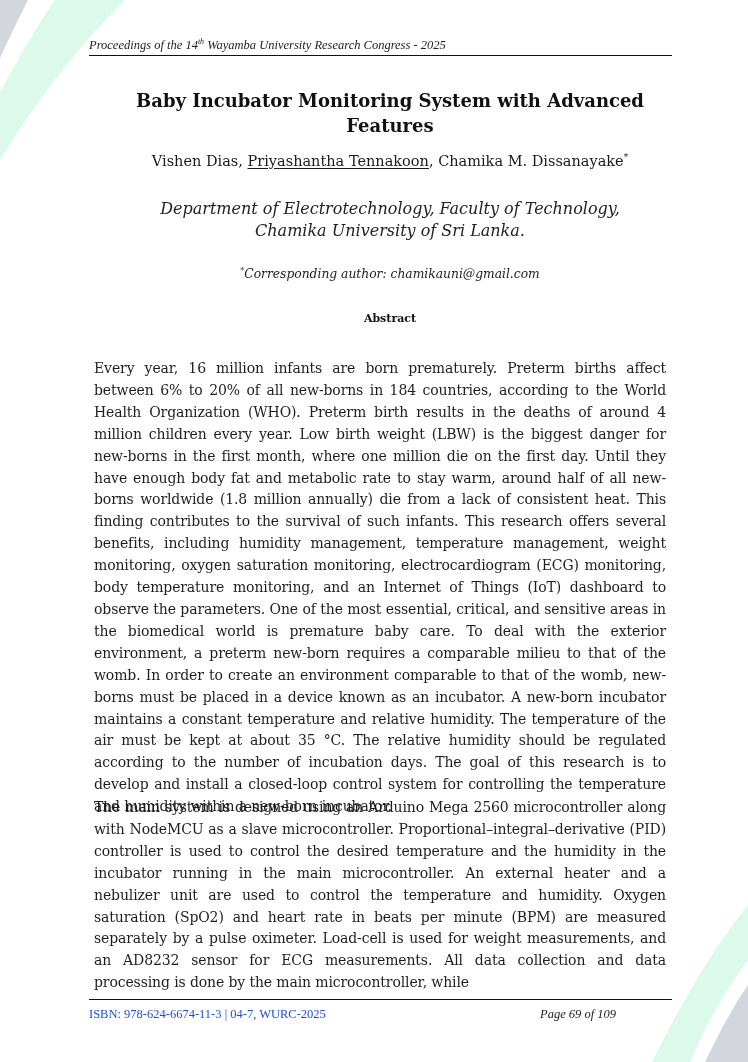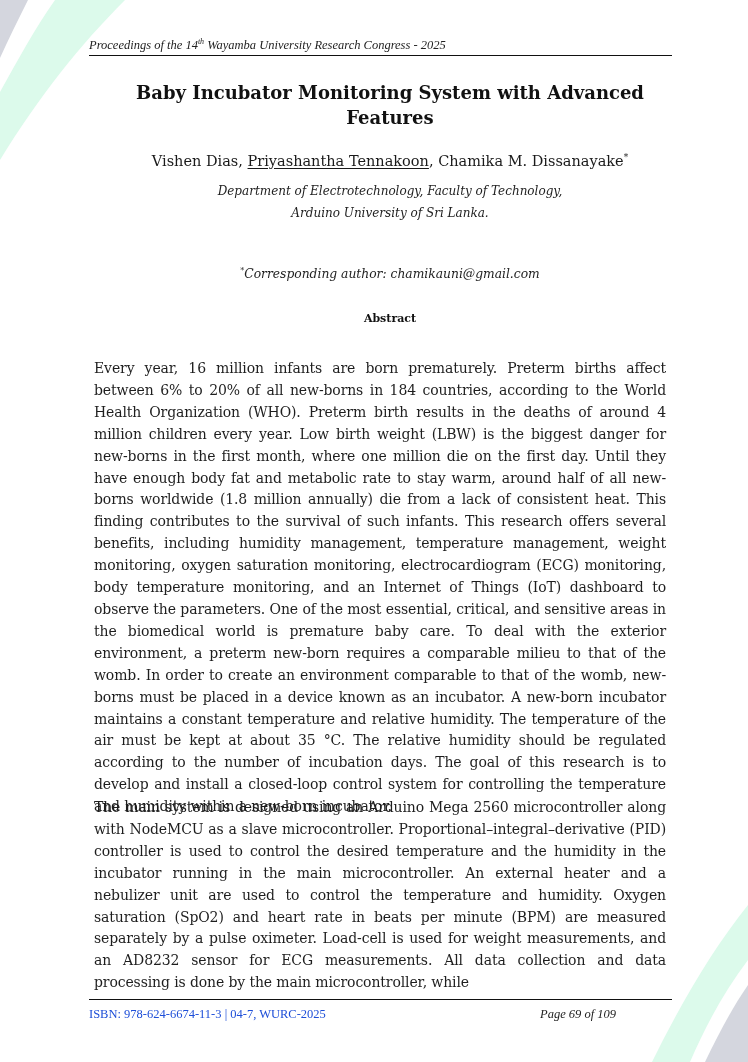--- a/index.html
+++ b/index.html
@@ -40,21 +40,21 @@
       position: absolute;
       left: 89px;
       top: 55px;
       width: 583px;
       height: 0;
       border-top: 1.6px solid #111;
     }
     .title {
       position: absolute;
       left: 130px;
-      top: 80px;
+      top: 88px;
       width: 520px;
       text-align: center;
       font-family: "DejaVu Serif", serif;
       font-weight: bold;
       font-size: 18px;
       line-height: 25px;
       color: #111;
     }
     .authors {
       position: absolute;
@@ -70,26 +70,26 @@
       text-decoration: underline;
       text-underline-offset: 2px;
     }
     .authors sup {
       font-size: 9px;
       line-height: 0;
     }
     .affiliation {
       position: absolute;
       left: 100px;
-      top: 180px;
+      top: 198px;
       width: 580px;
       text-align: center;
       font-family: "DejaVu Serif", serif;
       font-style: italic;
-      font-size: 12px;
+      font-size: 16px;
       line-height: 22px;
       color: #222;
     }
     .corresponding {
       position: absolute;
       left: 100px;
       top: 267px;
       width: 580px;
       text-align: center;
       font-family: "DejaVu Serif", serif;
@@ -171,21 +171,21 @@
 
 <div class="running-header"><span>Proceedings of the 14</span><sup>th</sup><span> Wayamba University Research Congress - 2025</span></div>
 <div class="header-rule"></div>
 
 <div class="title">Baby Incubator Monitoring System with Advanced Features</div>
 
 <div class="authors" id="authors"><span>Vishen Dias</span><span>, </span><span class="underline">Priyashantha Tennakoon</span><span>, </span><span>Chamika M. Dissanayake</span><sup>*</sup></div>
 
 <div class="affiliation">
   <div>Department of Electrotechnology, Faculty of Technology,</div>
-  <div>Arduino University of Sri Lanka.</div>
+  <div>Chamika University of Sri Lanka.</div>
 </div>
 
 <div class="corresponding"><sup>*</sup><span>Corresponding author: chamikauni@gmail.com</span></div>
 
 <div class="abstract-heading">Abstract</div>
 
 <p class="body-text para1" style="margin:0;">Every year, 16 million infants are born prematurely. Preterm births affect between 6% to 20% of all new-borns in 184 countries, according to the World Health Organization (WHO). Preterm birth results in the deaths of around 4 million children every year. Low birth weight (LBW) is the biggest danger for new-borns in the first month, where one million die on the first day. Until they have enough body fat and metabolic rate to stay warm, around half of all new-borns worldwide (1.8 million annually) die from a lack of consistent heat. This finding contributes to the survival of such infants. This research offers several benefits, including humidity management, temperature management, weight monitoring, oxygen saturation monitoring, electrocardiogram (ECG) monitoring, body temperature monitoring, and an Internet of Things (IoT) dashboard to observe the parameters. One of the most essential, critical, and sensitive areas in the biomedical world is premature baby care. To deal with the exterior environment, a preterm new-born requires a comparable milieu to that of the womb. In order to create an environment comparable to that of the womb, new-borns must be placed in a device known as an incubator. A new-born incubator maintains a constant temperature and relative humidity. The temperature of the air must be kept at about 35 °C. The relative humidity should be regulated according to the number of incubation days. The goal of this research is to develop and install a closed-loop control system for controlling the temperature and humidity within a new-born incubator.</p>
 <p class="body-text para2" style="margin:0;">The main system is designed using an Arduino Mega 2560 microcontroller along with NodeMCU as a slave microcontroller. Proportional–integral–derivative (PID) controller is used to control the desired temperature and the humidity in the incubator running in the main microcontroller. An external heater and a nebulizer unit are used to control the temperature and humidity. Oxygen saturation (SpO2) and heart rate in beats per minute (BPM) are measured separately by a pulse oximeter. Load-cell is used for weight measurements, and an AD8232 sensor for ECG measurements. All data collection and data processing is done by the main microcontroller, while</p>
 
 <div class="footer-rule"></div>

